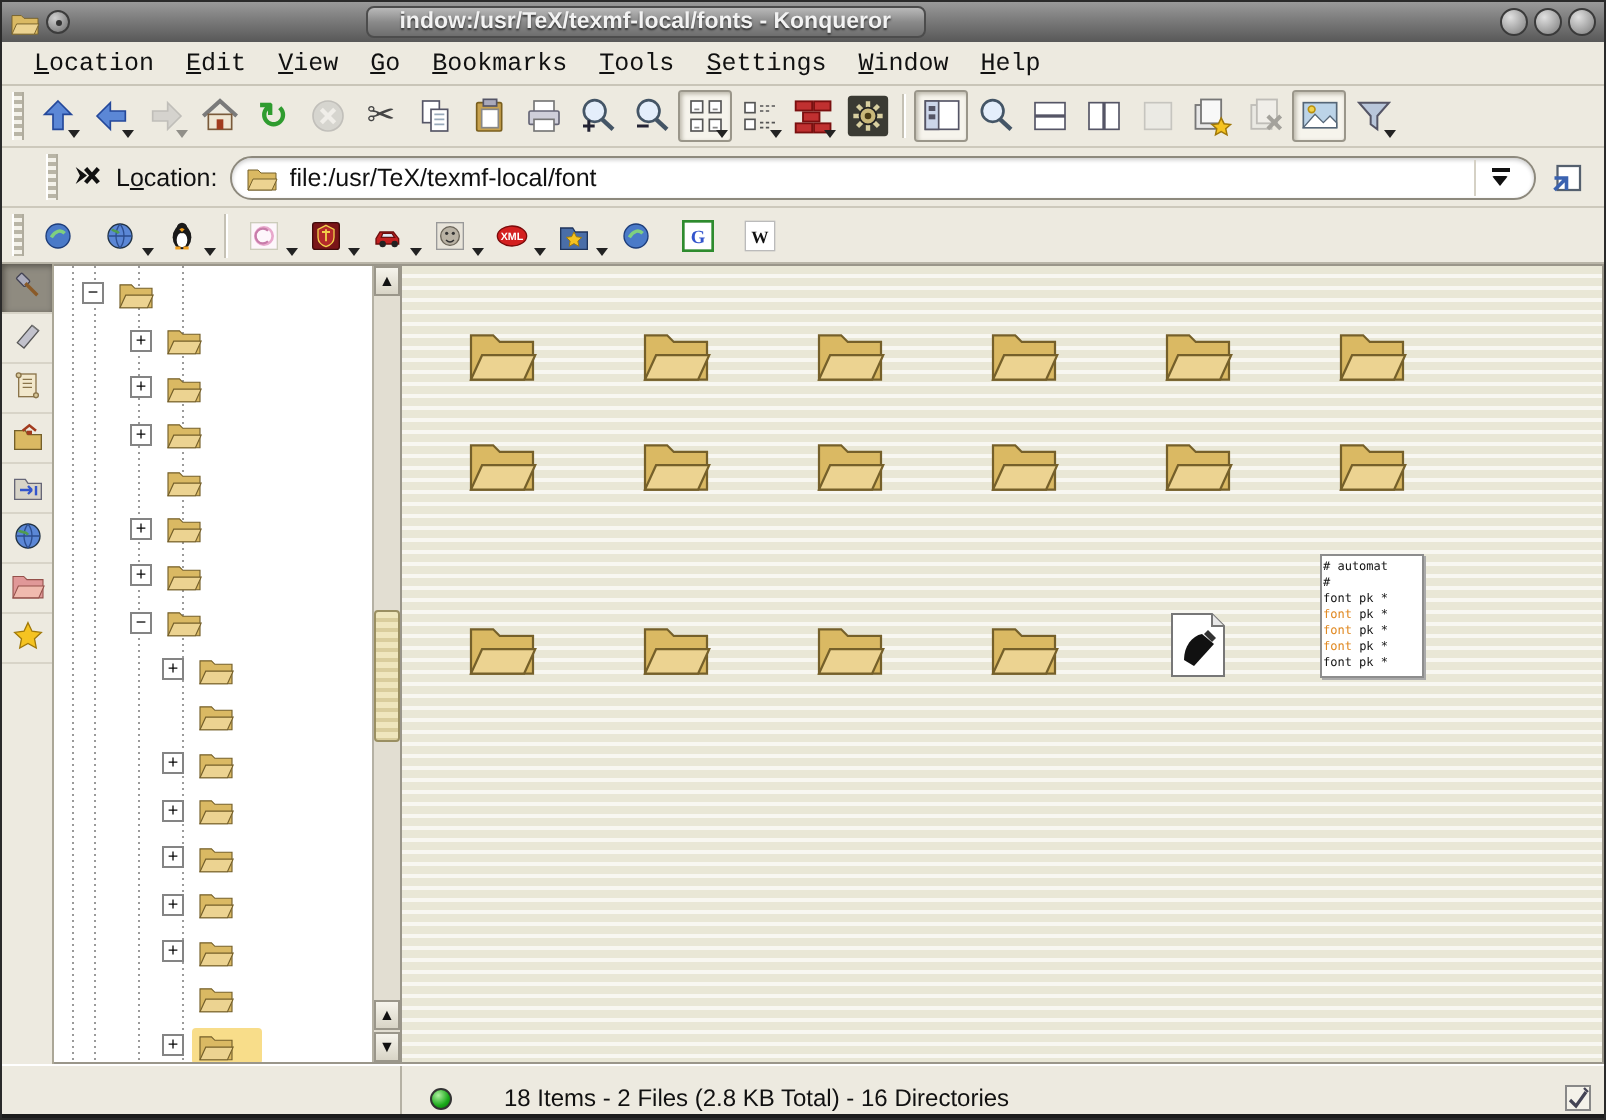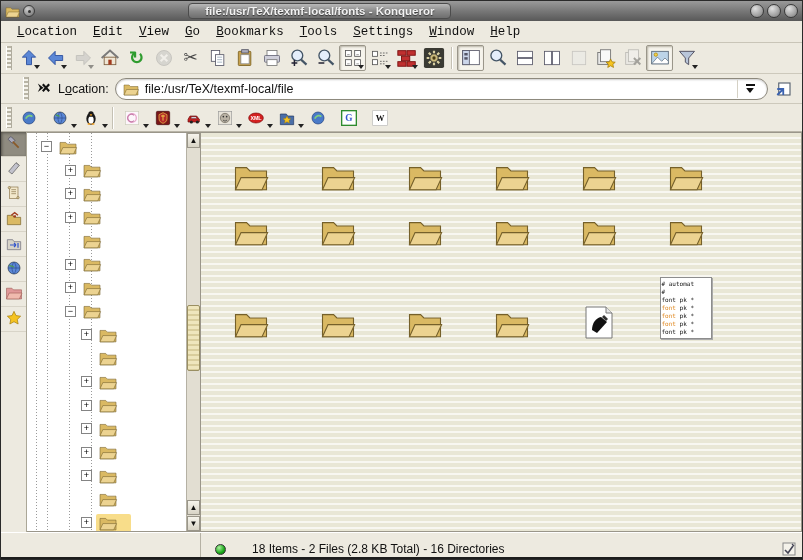--- a/index.html
+++ b/index.html
@@ -111,21 +111,21 @@
 
   <div class="titlebar">
     <span class="tb-appicon">
       <svg viewBox="0 0 32 28" width="15" height="13">
           <path d="M2 6h10l3 3h15v17H2z" fill="#dab963" stroke="#75602a"></path>
           <path d="M2 26l5-11h24l-5 11z" fill="#ecd391" stroke="#75602a"></path>
         </svg>
     </span>
     <span class="tb-pin"></span>
     <div class="title-plate">
-      <span>file:/usr/TeX/texmf-local/fonts - Konqueror</span>
+      <span>indow:/usr/TeX/texmf-local/fonts - Konqueror</span>
     </div>
     <div class="tb-buttons" id="tb-buttons">
         <span class="tb-btn"></span>
         <span class="tb-btn"></span>
         <span class="tb-btn"></span>
       </div>
   </div>
 
   <div class="menubar" id="menubar">
       <span class="menu-item"><u>L</u>ocation</span>
@@ -332,21 +332,21 @@
         </svg>
     </span>
     <span class="loc-label" id="loc-label">L<u>o</u>cation:</span>
     <div class="loc-combo">
       <span class="fldico">
         <svg viewBox="0 0 32 28" width="18" height="14">
             <path d="M2 6h10l3 3h15v17H2z" fill="#dab963" stroke="#75602a"></path>
             <path d="M2 26l5-11h24l-5 11z" fill="#ecd391" stroke="#75602a"></path>
           </svg>
       </span>
-      <span class="loc-value">file:/usr/TeX/texmf-local/file</span>
+      <span class="loc-value">file:/usr/TeX/texmf-local/font</span>
       <span class="combo-dd">
           <span>
             <b></b>
             <i></i>
           </span>
         </span>
     </div>
     <span class="gobtn">
       <svg viewBox="0 0 24 24" width="18" height="18">
           <rect x="5" y="4" width="15" height="16" fill="#fff" stroke="#55606e" stroke-width="1.5"></rect>

